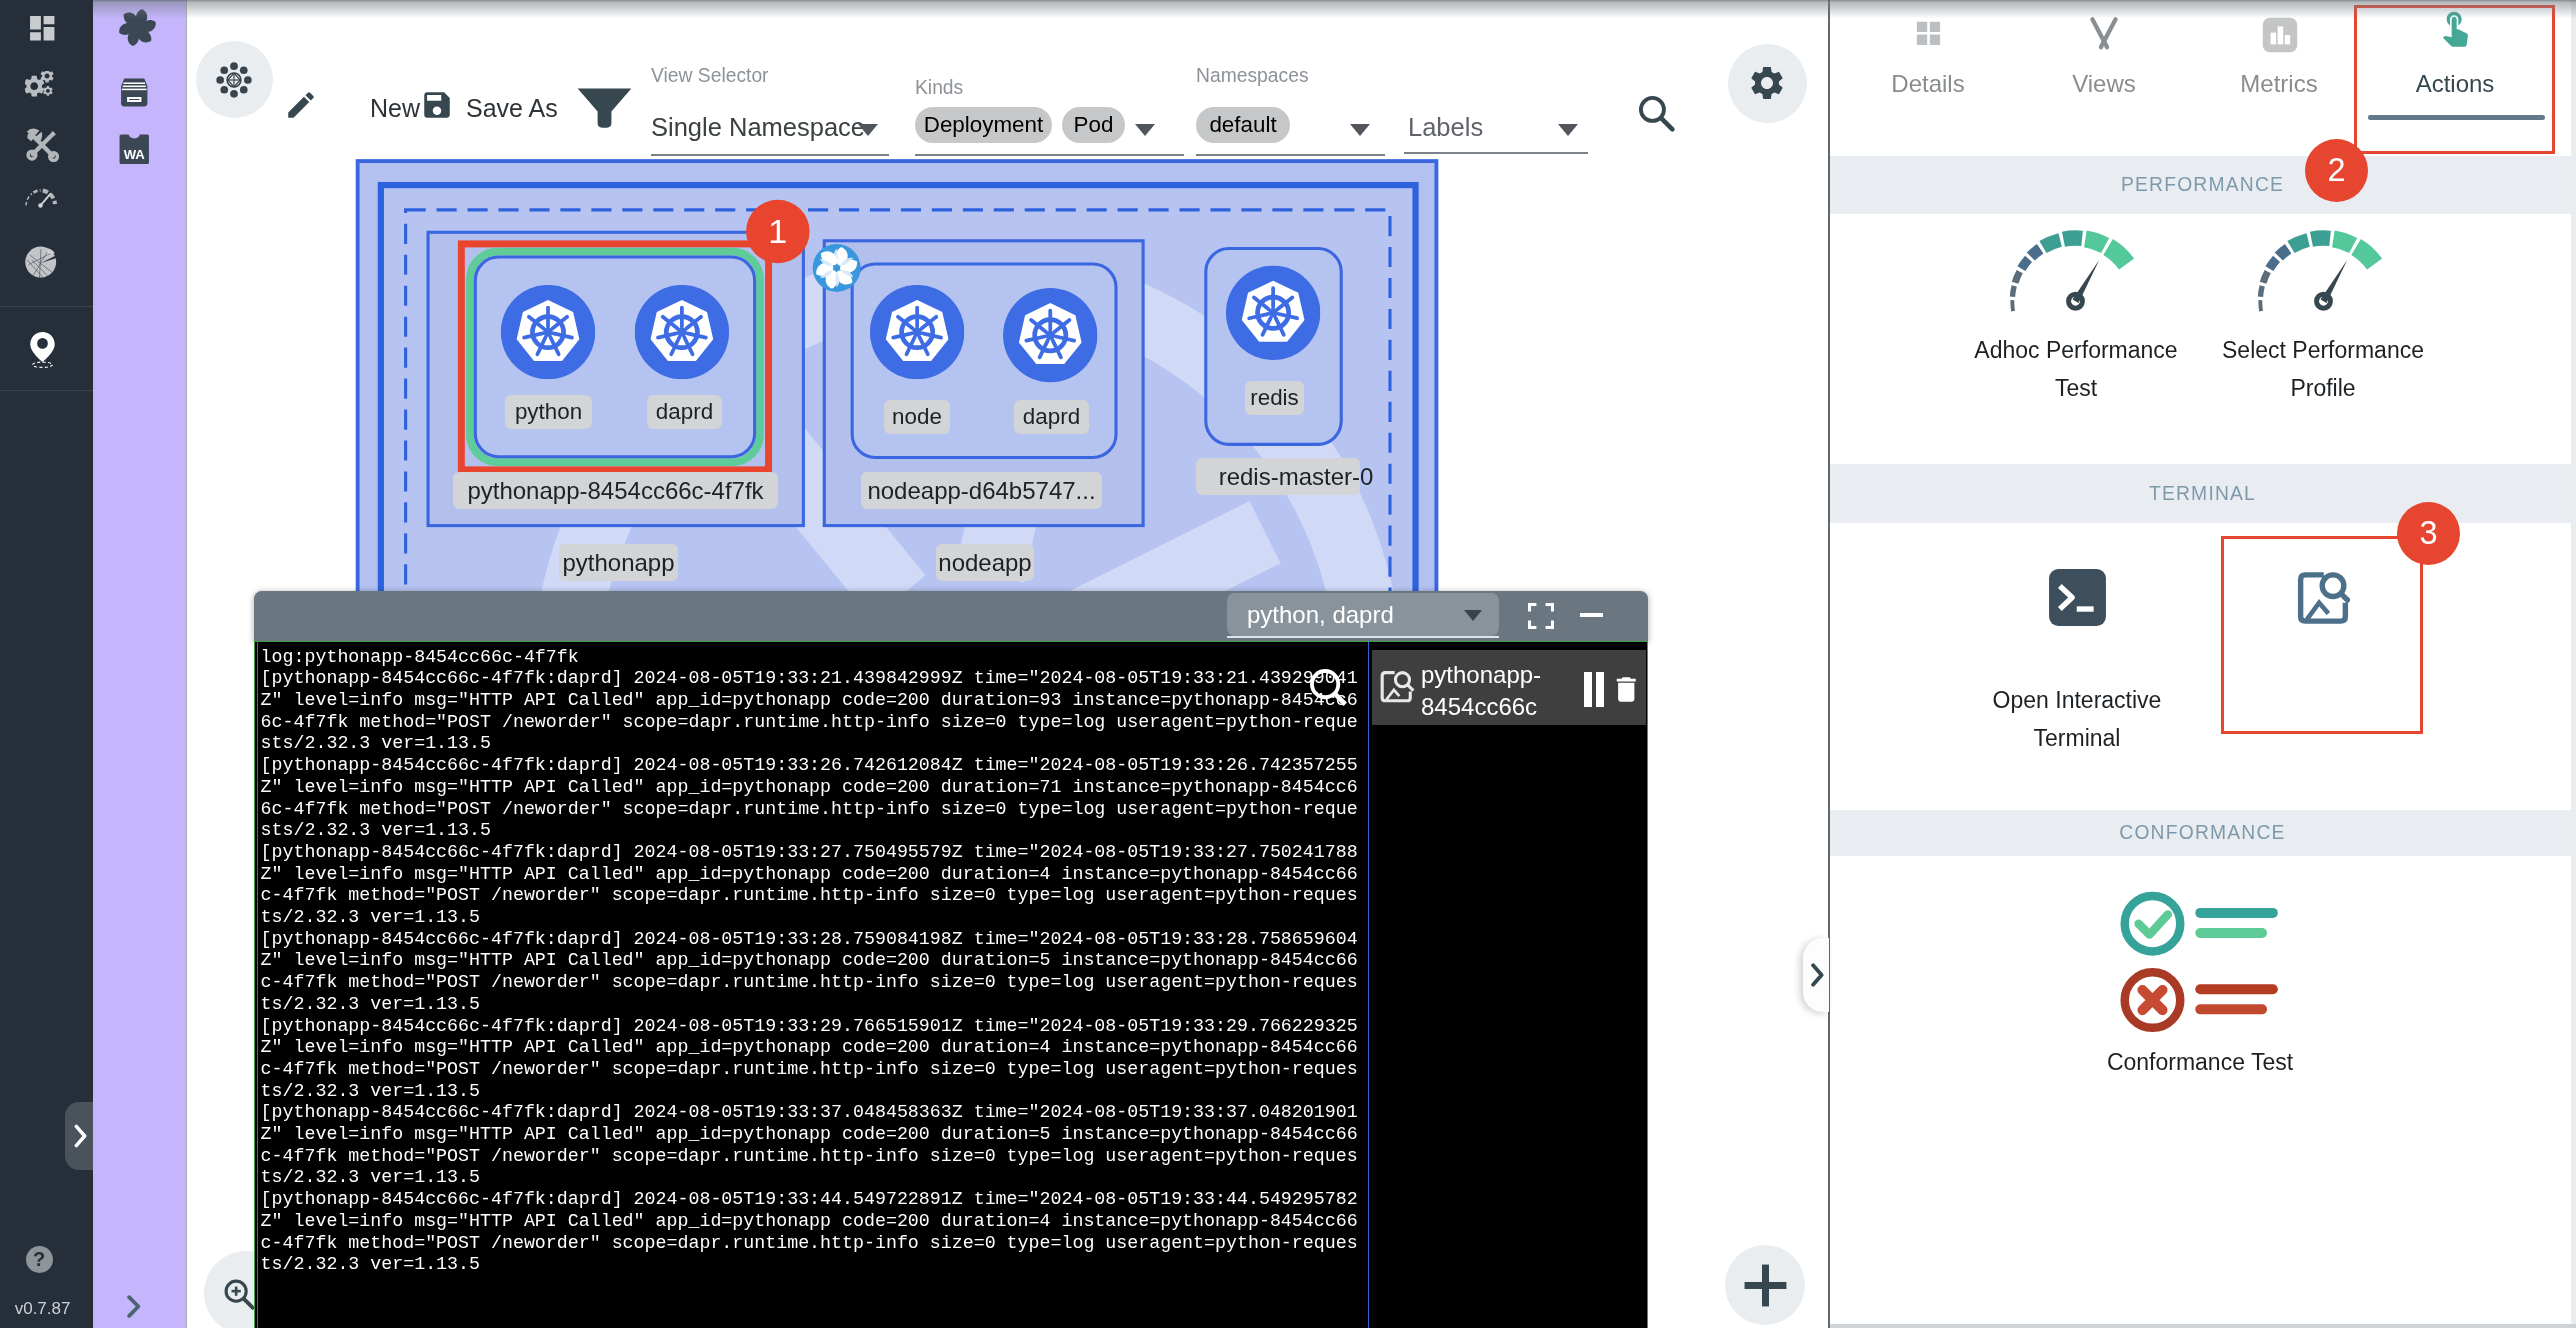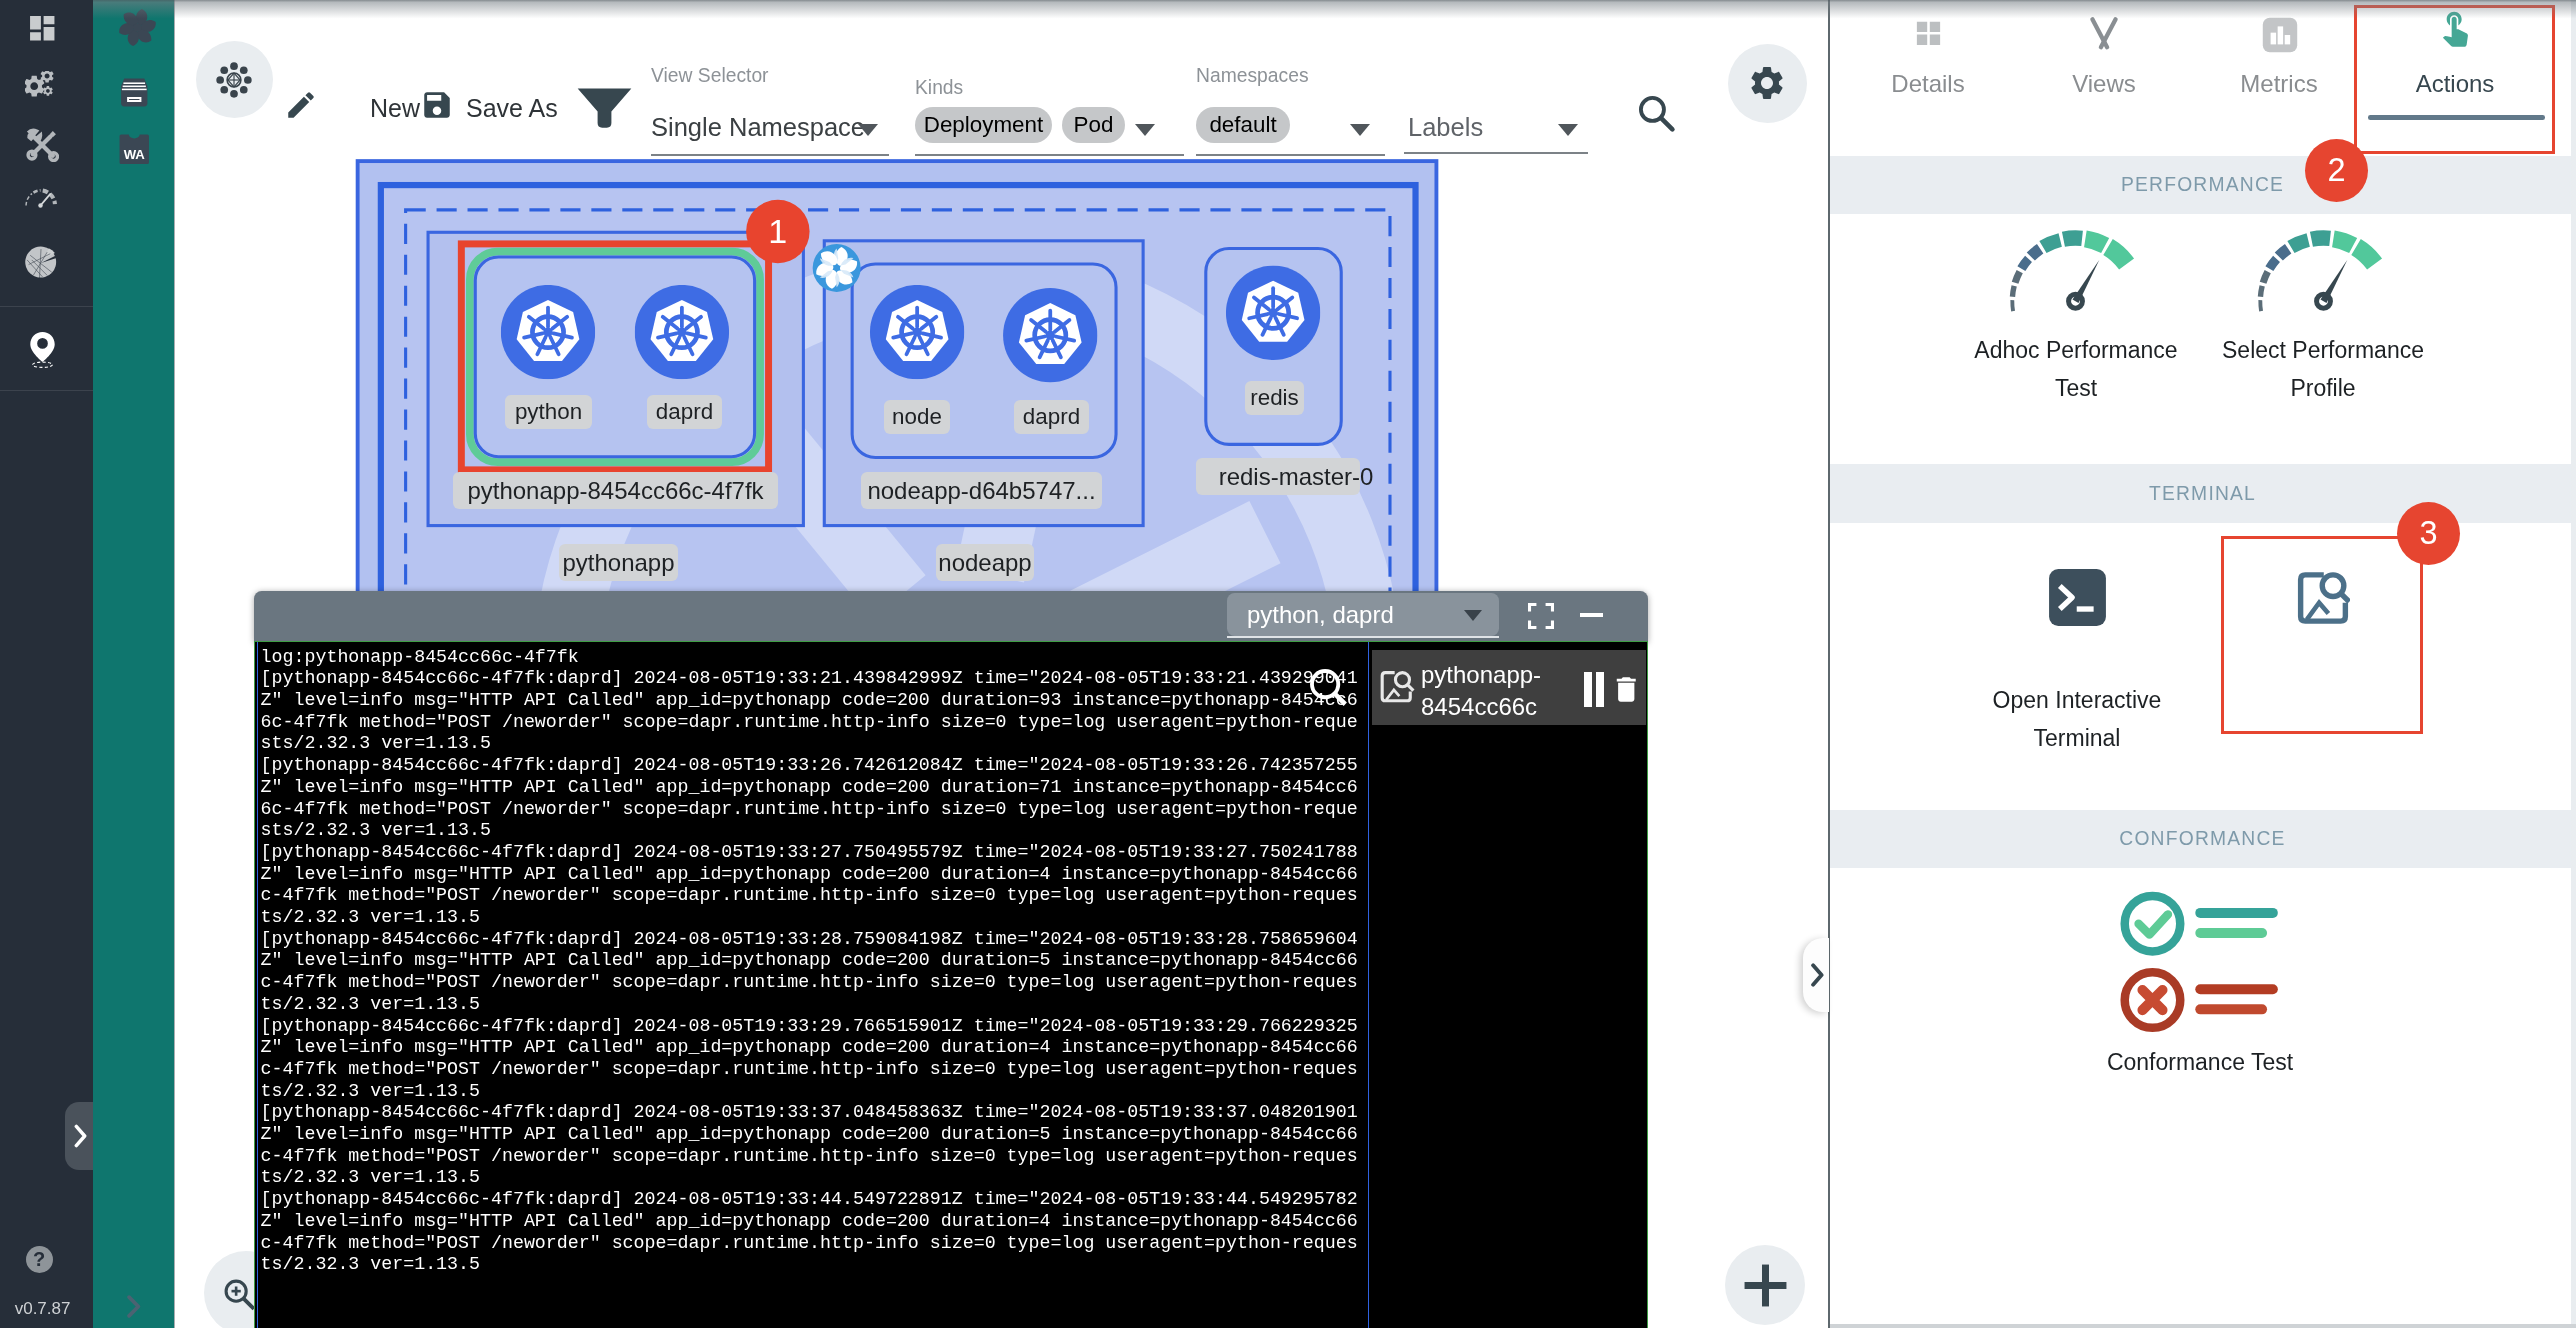--- a/index.html
+++ b/index.html
@@ -3,21 +3,21 @@
 <meta charset="utf-8">
 <style>
   * { margin:0; padding:0; box-sizing:border-box; }
   html,body { width:2576px; height:1329px; overflow:hidden; background:#fff;
     font-family:"Liberation Sans", sans-serif; }
   #page { position:absolute; left:0; top:0; width:2576px; height:1329px; overflow:hidden; }
   .abs { position:absolute; }
 
   
   #sb1 { left:0; top:0; width:93px; height:1329px; background:#262e39; z-index:30; }
-  #sb2 { left:93px; top:0; width:82px; height:1329px; background:#0f766e; border-right:0.8px solid #a9adb0; z-index:30; }
+  #sb2 { left:93px; top:0; width:94px; height:1329px; background:#c4b5fd; border-right:0.8px solid #a9adb0; z-index:30; }
   .sb1-div { left:0; width:93px; height:0.8px; background:#3c434d; }
 
   
   #topshadow { left:93px; top:0; width:2483px; height:20px; z-index:60;
     background:linear-gradient(to bottom, rgba(90,99,105,0.75) 0px, rgba(120,128,134,0.55) 2.3px, rgba(140,147,152,0) 18.6px); pointer-events:none; }
 
   
   .circbtn { border-radius:50%; background:#e9edf0; }
   #btn-k8s { left:196px; top:41px; width:77px; height:77px; }
   #btn-gear { left:1728px; top:44px; width:79px; height:79px; }
@@ -378,21 +378,21 @@
         <path d="M36 10 H12 Q6 10 6 16 V64 Q6 70 12 70 H58 Q64 70 64 64 V46"></path>
         <path d="M14 68 L30 46 L42 60" stroke-width="6"></path>
         <circle cx="48" cy="24" r="14"></circle>
         <line x1="58" y1="34" x2="69" y2="45"></line>
       </g>
     </svg>
     <div class="itemlabel" style="left:248px; top:645px;margin-top:36px;">Open Interactive<br>Terminal</div>
     <div class="redbox" style="left:392px; top:536px; width:202px; height:198px;"></div>
     <div class="redbadge" style="left:568px; top:502px;">3</div>
 
-    <div class="band" style="top:810px; height:58px;text-align:right;">CONFORMANCE</div>
+    <div class="band" style="top:810px; height:46px;text-align:right;">CONFORMANCE</div>
     <svg class="abs" style="left:288px; top:888px;" width="162" height="164" viewBox="0 0 210 212">
       <circle cx="46" cy="46" r="36" fill="none" stroke="#35a399" stroke-width="11"></circle>
       <path d="M28 46 L42 60 L66 34" fill="none" stroke="#5ecb96" stroke-width="11" stroke-linecap="round" stroke-linejoin="round"></path>
       <line x1="108" y1="32" x2="202" y2="32" stroke="#35a399" stroke-width="13" stroke-linecap="round"></line>
       <line x1="108" y1="58" x2="188" y2="58" stroke="#5ecb96" stroke-width="13" stroke-linecap="round"></line>
       <circle cx="46" cy="145" r="36" fill="none" stroke="#a93b26" stroke-width="11"></circle>
       <path d="M33 132 L59 158 M59 132 L33 158" stroke="#c74b32" stroke-width="13" stroke-linecap="round"></path>
       <line x1="108" y1="131" x2="202" y2="131" stroke="#b33c23" stroke-width="13" stroke-linecap="round"></line>
       <line x1="108" y1="157" x2="188" y2="157" stroke="#c0492e" stroke-width="13" stroke-linecap="round"></line>
     </svg>

